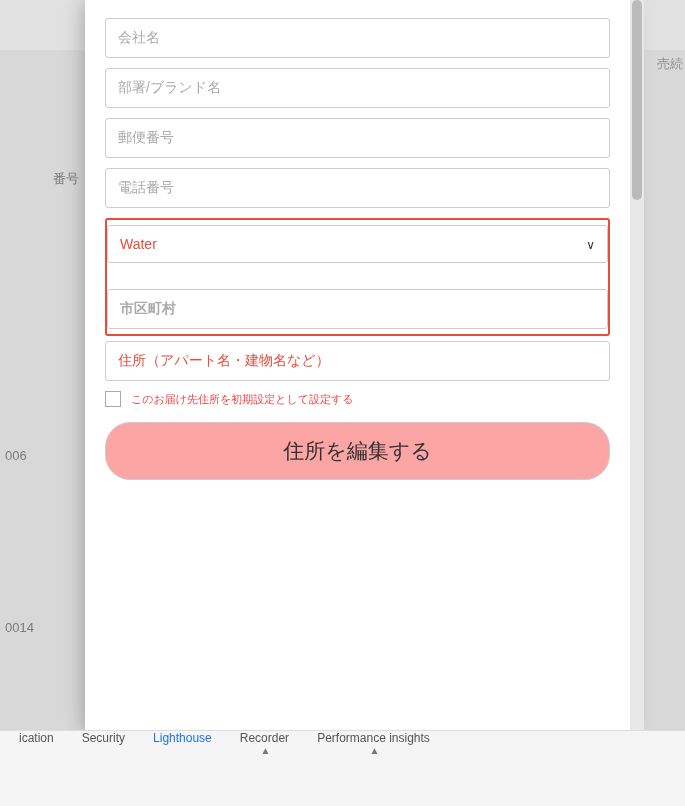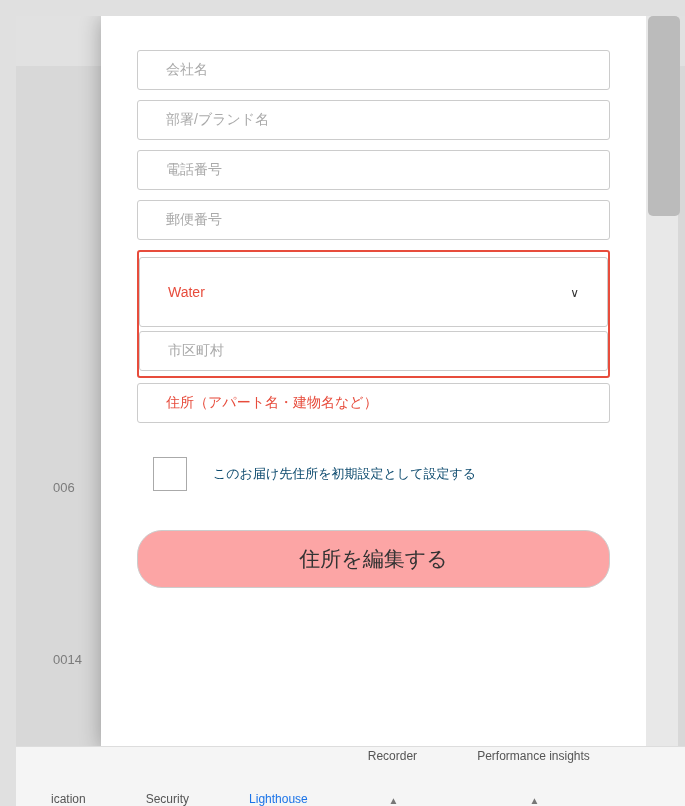--- a/index.html
+++ b/index.html
@@ -1,18 +1,18 @@
 <!DOCTYPE html>
 <html><head>
   <meta charset="utf-8">
   <style>
     * {
       box-sizing: border-box;
       margin: 0;
-      padding: 16px;
+      padding: 0;
     }
 
     body {
       width: 685px;
       height: 806px;
       overflow: hidden;
       font-family: Arial, sans-serif;
       background: #e0e0e0;
       position: relative;
     }
@@ -90,21 +90,21 @@
       width: 100%;
       cursor: text;
       position: relative;
     }
 
     
     .form-field-dropdown {
       border: 1px solid #ccc;
       border-radius: 3px;
       padding: 10px 12px;
-      margin-bottom: 4px;
+      margin-bottom: 26px;
       font-size: 14px;
       color: #e74c3c;
       background: #fff;
       width: 100%;
       cursor: pointer;
       display: flex;
       justify-content: space-between;
       align-items: flex-end;
     }
 
@@ -131,22 +131,22 @@
     .checkbox-box {
       width: 16px;
       height: 16px;
       border: 1px solid #aaa;
       background: #fff;
       margin-right: 10px;
       flex-shrink: 0;
     }
 
     .checkbox-label {
-      font-size: 13px;
-      color: #0c4a6e;
+      font-size: 11px;
+      color: #ef4444;
     }
 
     
     .save-btn {
       width: 100%;
       padding: 14px;
       border: 1px solid #ccc;
       border-radius: 25px;
       background: #fca5a5;
       font-size: 21px;
@@ -157,21 +157,21 @@
     
     .bottom-toolbar {
       position: absolute;
       bottom: 0;
       left: 0;
       width: 685px;
       height: 76px;
       background: #f5f5f5;
       border-top: 1px solid #ddd;
       display: flex;
-      align-items: flex-end;
+      align-items: flex-start;
       padding: 0 5px;
       gap: 0;
     }
 
     .toolbar-item {
       padding: 0 14px;
       font-size: 12px;
       color: #555;
       cursor: pointer;
       display: flex;
@@ -264,37 +264,37 @@
       <span>会社名</span>
     </div>
 
     
     <div class="form-field">
       <span>部署/ブランド名</span>
     </div>
 
     
     <div class="form-field">
+      <span>郵便番号</span>
+    </div>
+
+    
+    <div class="form-field">
       <span>電話番号</span>
-    </div>
-
-    
-    <div class="form-field">
-      <span>郵便番号</span>
     </div>
 
     
     <div class="highlight-box">
 
       <div class="form-field-dropdown">
         <span>Water</span>
         <span class="dropdown-chevron">∨</span>
       </div>
 
-      <div class="form-field" style="margin-bottom: 0; color: #aaa;">
+      <div class="form-field" style="margin-bottom: 0; color: #aaa; font-weight: bold;">
         <span>市区町村</span>
       </div>
     </div>
 
     
 
     
     <div class="form-field" style="color: #e74c3c;">
       <span>住所（アパート名・建物名など）</span>
     </div>

